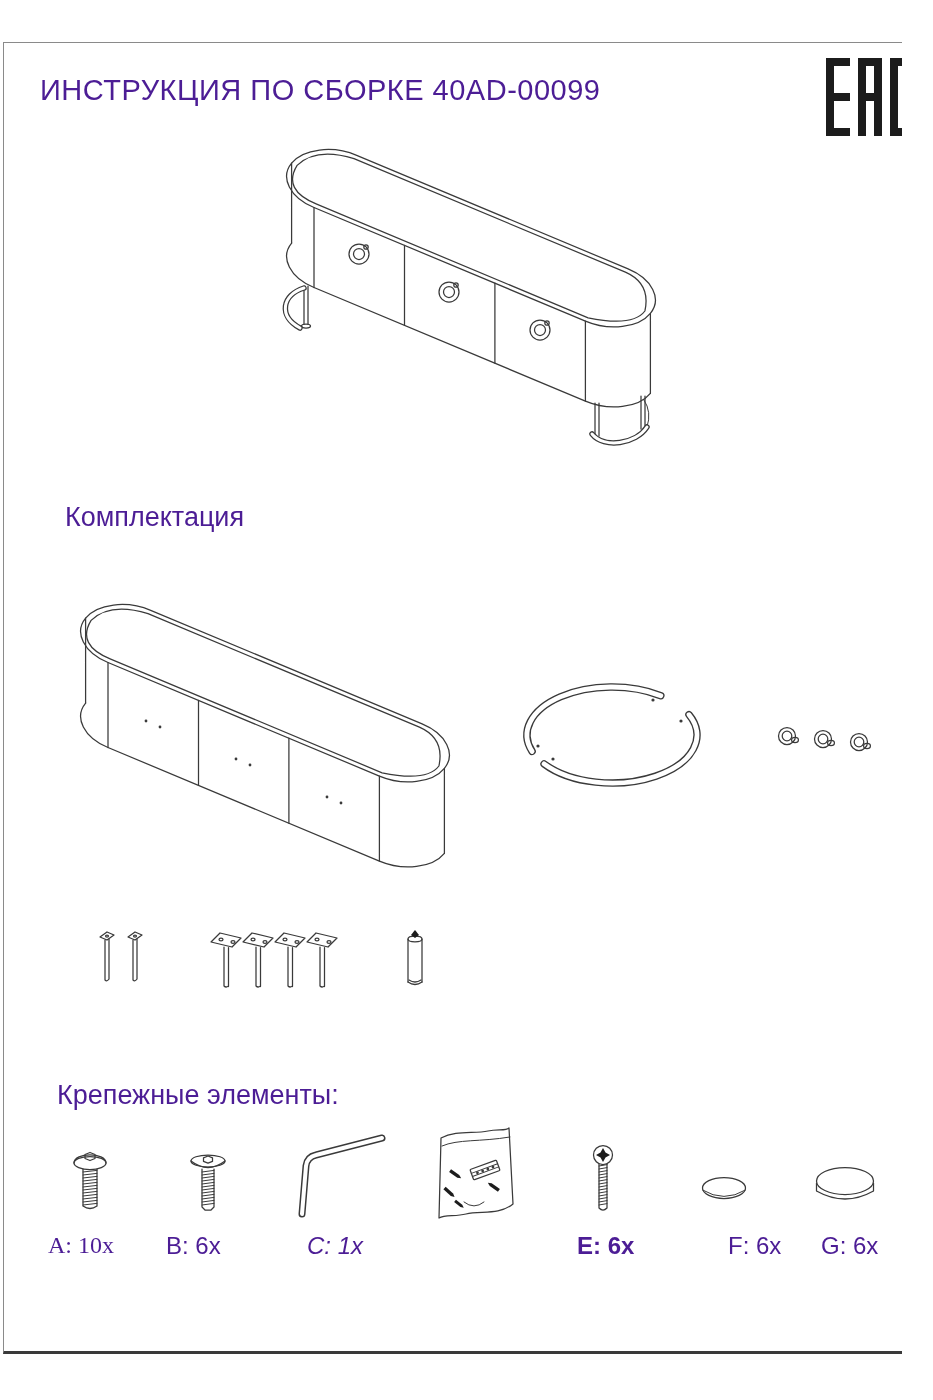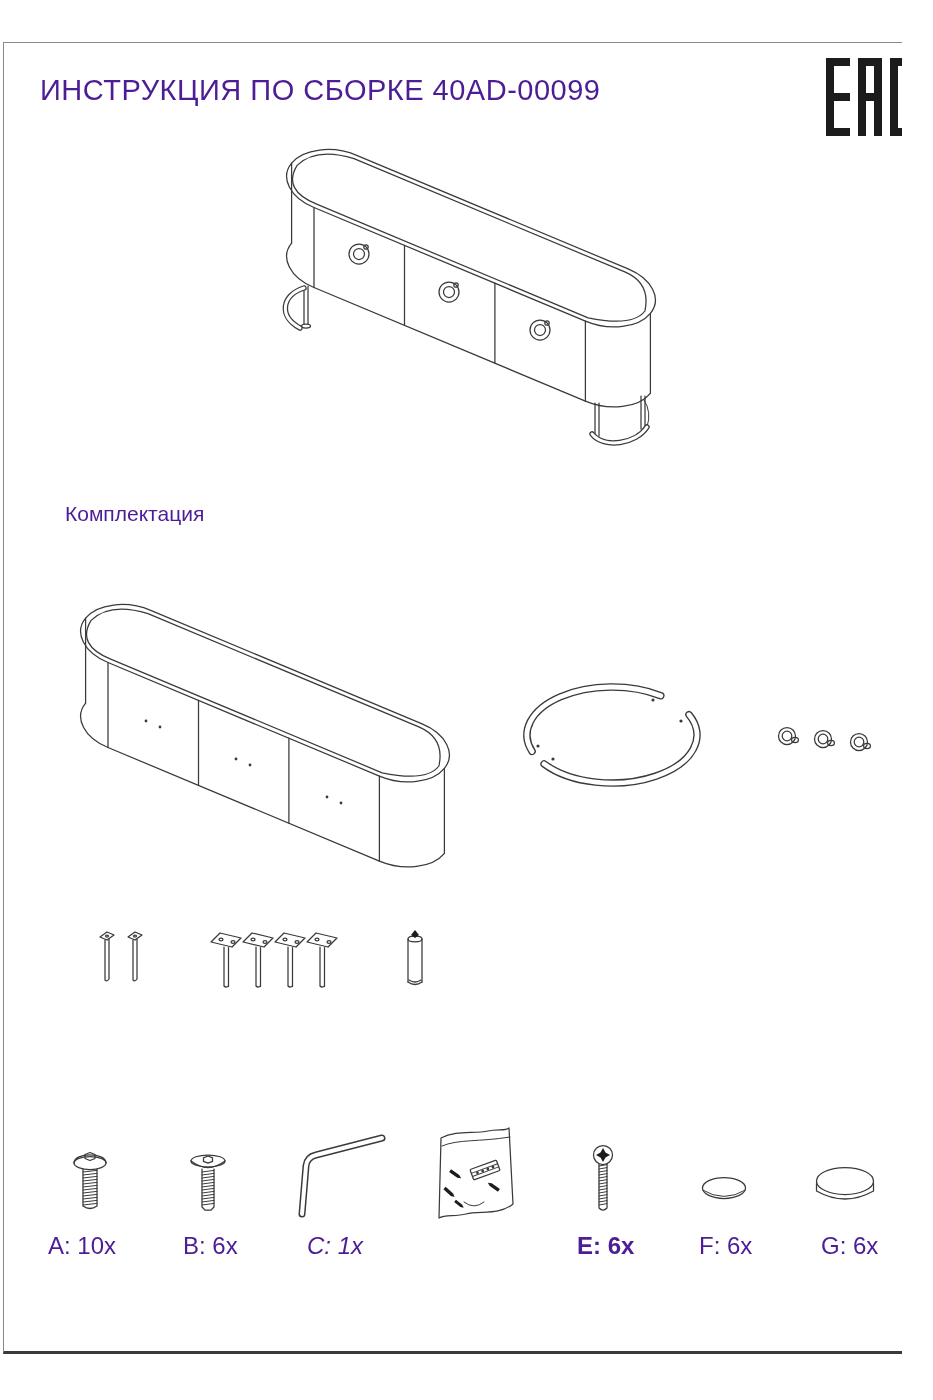--- a/index.html
+++ b/index.html
@@ -3,21 +3,21 @@
 <meta charset="utf-8">
 <style>
   html,body{margin:0;padding:0;background:#fff;}
   #page{position:relative;width:902px;height:1400px;background:#ffffff;
         font-family:"Liberation Sans",sans-serif;color:#4c1d95;overflow:hidden;}
   .frame{position:absolute;left:3px;top:42px;width:924px;height:1308px;
          border-top:1px solid #8a8a8a;border-left:1px solid #8a8a8a;
          border-right:2px solid #555;border-bottom:3px solid #3a3a3a;}
   .abs{position:absolute;}
   .title{left:40px;top:74px;font-size:29px;letter-spacing:.5px;white-space:nowrap;}
-  .heading{font-size:21px;white-space:nowrap;}
+  .heading{font-size:27px;white-space:nowrap;}
   .h-pack{left:65px;top:502px;}
   .h-hard{left:57px;top:1080px;}
   .count-label{font-size:24px;white-space:nowrap;}
   svg{display:block;overflow:visible;}
   .ln{stroke:#3a3a3a;fill:none;stroke-width:1.25;stroke-linecap:round;stroke-linejoin:round;}
   .lnthin{stroke:#3a3a3a;fill:none;stroke-width:1;stroke-linecap:round;}
   .band-b{stroke:#3a3a3a;fill:none;stroke-linecap:round;}
   .band-w{stroke:#ffffff;fill:none;stroke-linecap:round;}
   .fill-dark{fill:#1c1c1c;stroke:none;}
 </style>
@@ -163,20 +163,21 @@
         <ellipse cx="237" cy="16" rx="2" ry="1.4"></ellipse>
       <path d="M 228,21 V 60 M 232.5,21.5 V 60.5 M 228,60 Q 230,62 232.5,60"></path>
 
       <path d="M 316,13 V 56 M 330,13 V 56"></path>
       <ellipse cx="323" cy="13" rx="7" ry="2.8"></ellipse>
       <path d="M 316,56 Q 323,61 330,56 M 317,54 Q 323,58 329,54"></path>
     </g>
     <path class="fill-dark" d="M 319,9 L 323,4 L 327,9 L 323,12 Z"></path>
   </svg>
 
+  <div class="abs heading h-hard">Крепежные элементы:</div>
 
   <svg class="abs" style="left:68px;top:1146px;" width="44" height="74" viewBox="0 0 44 74">
     <g class="ln">
       <path d="M 6,17 C 6,6 38,6 38,17"></path>
       <ellipse cx="22" cy="17" rx="16" ry="6.5"></ellipse>
       <path d="M 22,6.5 L 27,8.5 L 27,12.5 L 22,14.5 L 17,12.5 L 17,8.5 Z"></path>
       <path d="M 15,23 V 60 M 29,23 V 60 M 15,60 Q 22,65 29,60"></path>
       <path class="lnthin" d="M 15,26 L 29,24.4 M 15,29 L 29,27.4 M 15,32 L 29,30.4 M 15,35 L 29,33.4
                M 15,38 L 29,36.4 M 15,41 L 29,39.4 M 15,44 L 29,42.4 M 15,47 L 29,45.4
                M 15,50 L 29,48.4 M 15,53 L 29,51.4 M 15,56 L 29,54.4 M 15,59 L 29,57.4"></path>
@@ -250,19 +251,19 @@
     </g>
   </svg>
 
   <svg class="abs" style="left:812px;top:1164px;" width="66" height="50" viewBox="0 0 66 50">
     <g class="ln">
       <ellipse cx="33" cy="17" rx="28.5" ry="13.5"></ellipse>
       <path d="M 4.5,19 V 27 M 61.5,19 V 27 M 4.5,27 Q 33,43 61.5,27"></path>
     </g>
   </svg>
 
-  <div class="abs count-label" style="left:48px;top:1232px;">A: 10x</div>
-  <div class="abs count-label" style="left:183px;top:1232px;">B: 6x</div>
+  <div class="abs count-label" style="left:48px;top:1232px;font-family:Liberation Serif, serif;">A: 10x</div>
+  <div class="abs count-label" style="left:166px;top:1232px;">B: 6x</div>
   <div class="abs count-label" style="left:307px;top:1232px;font-style:italic;">C: 1x</div>
   <div class="abs count-label" style="left:577px;top:1232px;font-weight:bold;">E: 6x</div>
-  <div class="abs count-label" style="left:699px;top:1232px;">F: 6x</div>
+  <div class="abs count-label" style="left:728px;top:1232px;">F: 6x</div>
   <div class="abs count-label" style="left:821px;top:1232px;">G: 6x</div>
 </div>
 
 </body></html>

